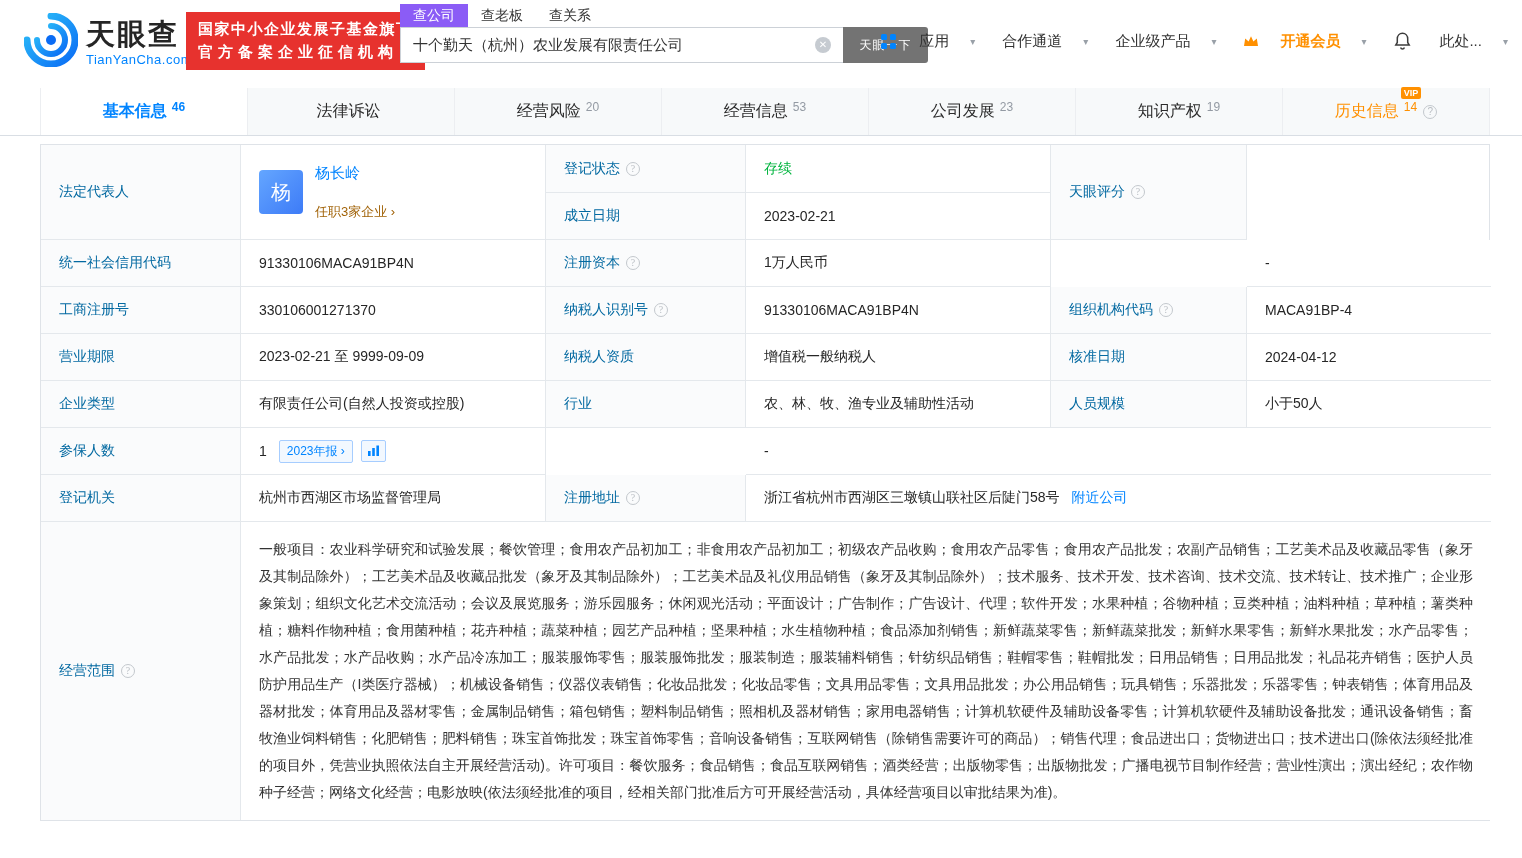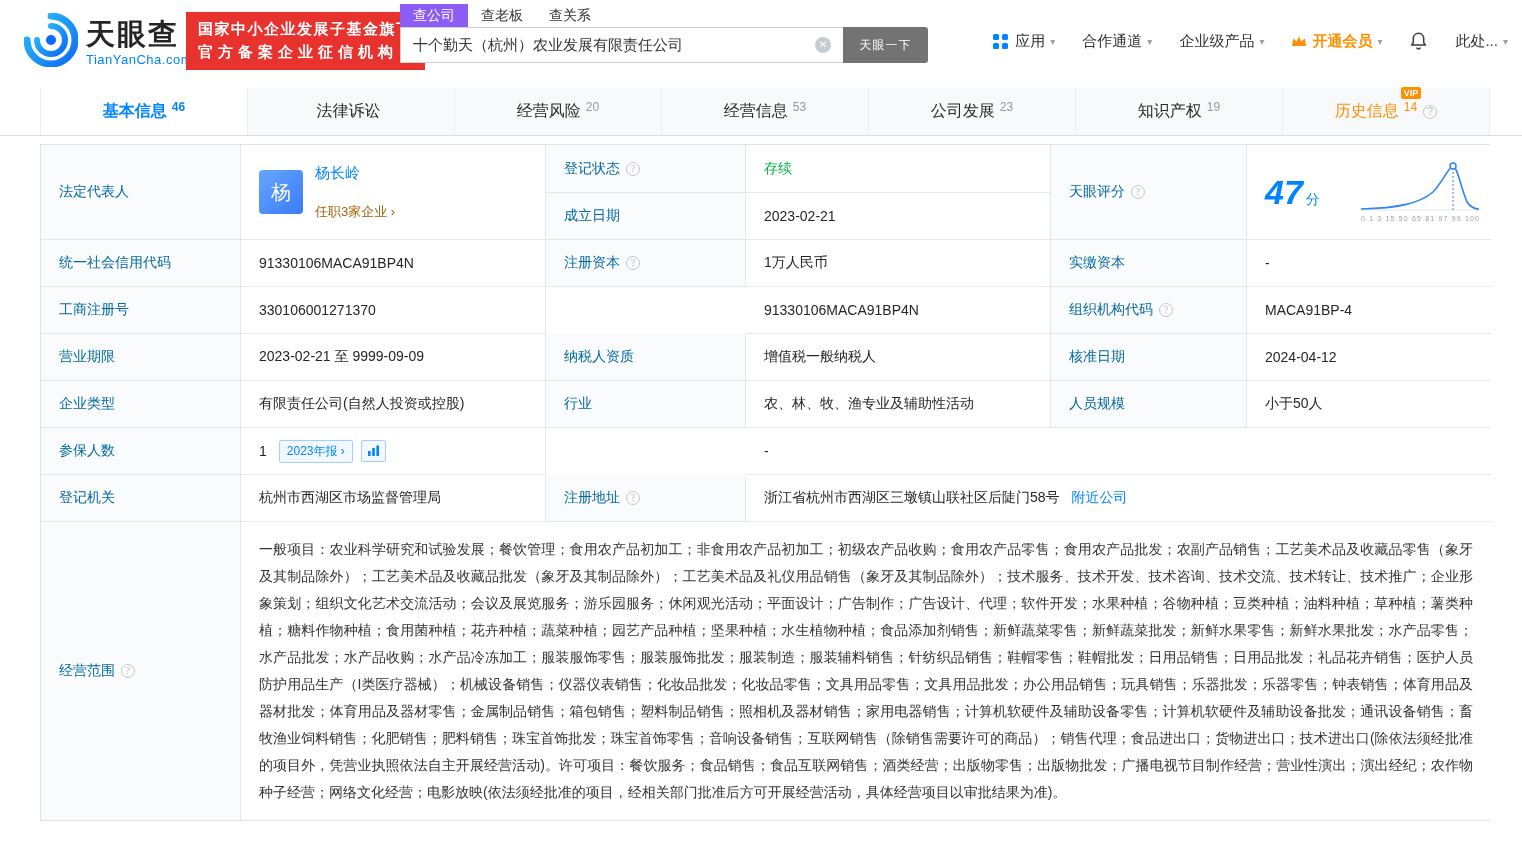--- a/index.html
+++ b/index.html
@@ -30,21 +30,21 @@
     padding: 0 36px 0 12px; font-size: 15px; color: #333; outline: none;
     font-family: "Liberation Sans", "DejaVu Sans", sans-serif; }
   .clear-btn { position: absolute; right: 97px; top: 10px; width: 16px; height: 16px; border-radius: 50%;
     background: #c6cbd1; color: #fff; font-size: 10px; line-height: 16px; text-align: center; cursor: pointer; }
   .clear-btn::after { content: "✕"; }
   .search-btn { width: 85px; height: 36px; background: #737373; color: #fff; border: none; font-size: 12px;
     letter-spacing: 1px; border-radius: 0 3px 3px 0; cursor: pointer;
     font-family: "Liberation Sans", "DejaVu Sans", sans-serif; }
 
   .top-nav { position: absolute; right: 14px; top: 31px; display: flex; align-items: center; font-size: 15px; color: #333; }
-  .nav-item { margin-left: 27px; display: flex; align-items: center; cursor: pointer; white-space: nowrap; }
+  .nav-item { margin-left: 27px; display: flex; align-items: center; cursor: pointer; white-space: nowrap; gap: 16px; }
   .caret::after { content: "▾"; font-size: 10px; color: #99a0a8; margin-left: 5px; }
   .vip-color { color: #ff9000; }
   .app-icon { width: 15px; height: 15px; display: grid; grid-template-columns: 6px 6px; grid-template-rows: 6px 6px;
     gap: 3px; margin-right: 7px; }
   .app-icon span { background: #0084ff; border-radius: 1.5px; }
   .crown-icon { margin-right: 5px; display: flex; }
   .bell { margin-left: 27px; display: flex; cursor: pointer; }
 
   
   .tabbar-wrap { border-bottom: 1px solid #d9dee4; margin-top: 4px; }
@@ -233,67 +233,53 @@
       <span>登记状态</span>
         <i class="help"></i>
     </div>
     <div class="cell lbl" style="grid-area:1/5/3/6">
       <span>天眼评分</span>
         <i class="help"></i>
     </div>
     <div class="cell" style="grid-area:1/4/2/5">
       <span class="status-green">存续</span>
     </div>
-    <div class="cell no-r score-cell" style="grid-area:1/6/3/7">
-      <span class="score-wrap">
-        <span class="score-num">47</span>
-        <span class="score-unit">分</span>
-      </span>
-      <span>
-        <svg width="126" height="66" viewBox="0 0 126 66">
-          <line x1="4" y1="52" x2="122" y2="52" stroke="#e0e4e8" stroke-width="1"></line>
-          <path d="M4 51 C 40 50, 62 46, 76 34 C 86 24, 92 8, 96 8 C 100 8, 104 30, 110 44 C 114 50, 118 51, 122 51" fill="none" stroke="#2f83f7" stroke-width="1.6"></path>
-          <line x1="96" y1="10" x2="96" y2="52" stroke="#2f83f7" stroke-width="1" stroke-dasharray="2 2"></line>
-          <circle cx="96" cy="8" r="3" fill="#fff" stroke="#2f83f7" stroke-width="1.5"></circle>
-          <text x="4" y="63" font-size="7" fill="#9aa1a9" textLength="118" lengthAdjust="spacing">0 1 3 15 50 65 81 97 99 100</text>
-        </svg>
-      </span>
-    </div>
     <div class="cell lbl" style="grid-area:2/3/3/4">
       <span>成立日期</span>
     </div>
     <div class="cell" style="grid-area:2/4/3/5">
       <span>2023-02-21</span>
     </div>
 
     <div class="cell lbl" style="grid-area:3/1/4/2">
       <span>统一社会信用代码</span>
     </div>
     <div class="cell" style="grid-area:3/2/4/3">
       <span>91330106MACA91BP4N</span>
     </div>
     <div class="cell lbl" style="grid-area:3/3/4/4">
       <span>注册资本</span>
         <i class="help"></i>
     </div>
     <div class="cell" style="grid-area:3/4/4/5">
       <span>1万人民币</span>
     </div>
-    <div class="cell lbl" style="grid-area:3/5/4/6">
-      <span>实缴资本</span>
-    </div>
     <div class="cell no-r" style="grid-area:3/6/4/7">
       <span>-</span>
     </div>
 
     <div class="cell lbl" style="grid-area:4/1/5/2">
       <span>工商注册号</span>
     </div>
     <div class="cell" style="grid-area:4/2/5/3">
       <span>330106001271370</span>
+    </div>
+    <div class="cell lbl" style="grid-area:4/3/5/4">
+      <span>纳税人识别号</span>
+        <i class="help"></i>
     </div>
     <div class="cell" style="grid-area:4/4/5/5">
       <span>91330106MACA91BP4N</span>
     </div>
     <div class="cell lbl" style="grid-area:4/5/5/6">
       <span>组织机构代码</span>
         <i class="help"></i>
     </div>
     <div class="cell no-r" style="grid-area:4/6/5/7">
       <span>MACA91BP-4</span>

